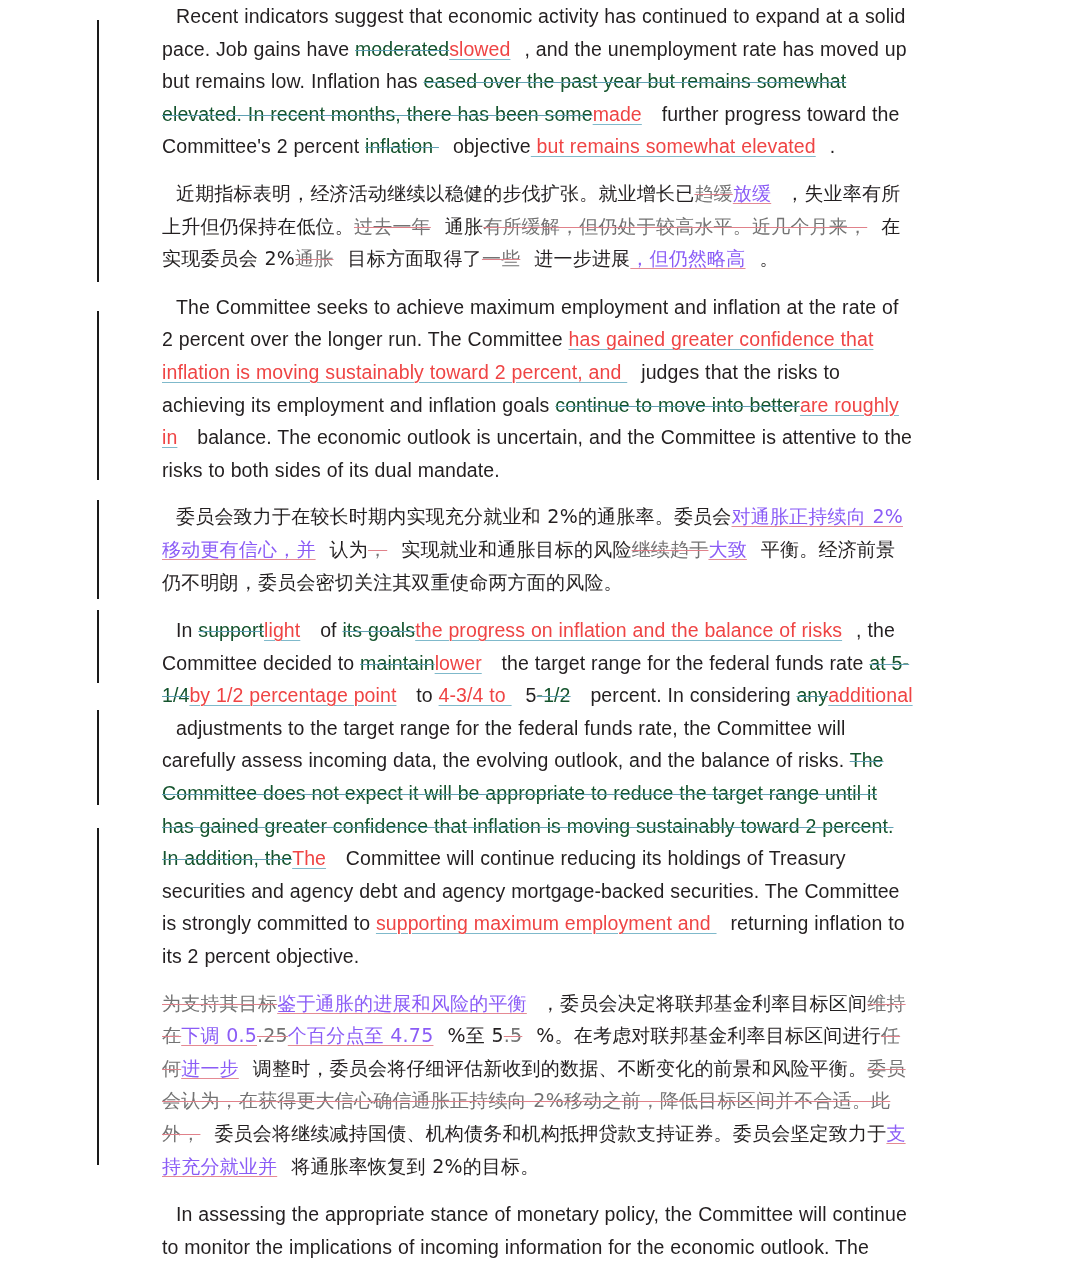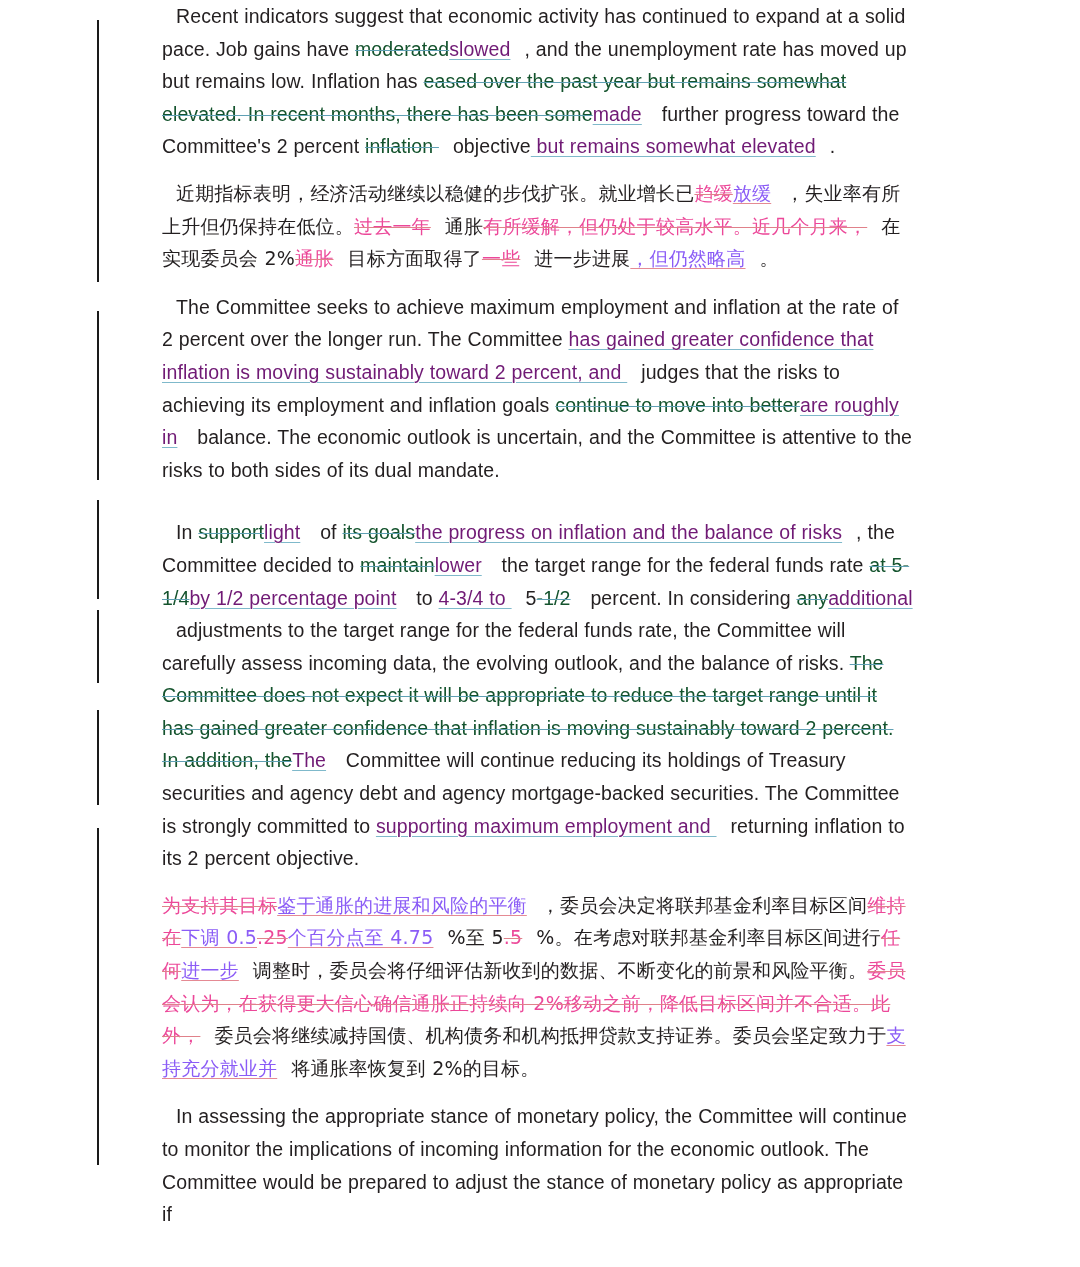--- a/index.html
+++ b/index.html
@@ -48,41 +48,41 @@
     font-family: "DejaVu Sans", "Liberation Sans", sans-serif;
     font-size: 19px;
     line-height: 32.6px;
     letter-spacing: 0.2px;
   }
   .gap-sm { height: 14px; }
   .gap-md { height: 16px; }
 
   
   .ins-en {
-    color: #701a75;
+    color: #ef4444;
     text-decoration: underline;
     text-decoration-color: #7fb9cb;
     text-underline-offset: 3px;
     text-decoration-thickness: 1px;
   }
   .del-en {
     color: #14532d;
     text-decoration: line-through;
     text-decoration-color: #5fa0b4;
     text-decoration-thickness: 1px;
   }
   .ins-zh {
     color: #8b5cf6;
     text-decoration: underline;
     text-decoration-color: #e58a93;
     text-underline-offset: 3px;
     text-decoration-thickness: 1px;
   }
   .del-zh {
-    color: #ec4899;
+    color: #737373;
     text-decoration: line-through;
     text-decoration-color: #e0818a;
     text-decoration-thickness: 1px;
   }
   .plain { color: #231f20; margin-left: 14px; }
 </style>
 </head>
 <body>
 
 <div id="page">
@@ -96,20 +96,21 @@
       <div class="changebar" style="top: 828px; height: 337px;"></div>
     </div>
 
   <div class="column" id="col">
       <p class="para en"><span class="plain">Recent indicators suggest that economic activity has continued to expand at a solid pace. Job gains have </span><span class="del-en">moderated</span><span class="ins-en">slowed</span><span class="plain">, and the unemployment rate has moved up but remains low. Inflation has </span><span class="del-en">eased over the past year but remains somewhat elevated. In recent months, there has been some</span><span class="ins-en">made</span><span class="plain"> further progress toward the Committee's 2 percent </span><span class="del-en">inflation </span><span class="plain">objective</span><span class="ins-en"> but remains somewhat elevated</span><span class="plain">.</span></p>
       <div class="gap-sm"></div>
       <p class="para zh"><span class="plain">近期指标表明，经济活动继续以稳健的步伐扩张。就业增长已</span><span class="del-zh">趋缓</span><span class="ins-zh">放缓</span><span class="plain">，失业率有所上升但仍保持在低位。</span><span class="del-zh">过去一年</span><span class="plain">通胀</span><span class="del-zh">有所缓解，但仍处于较高水平。近几个月来，</span><span class="plain">在实现委员会 2%</span><span class="del-zh">通胀</span><span class="plain">目标方面取得了</span><span class="del-zh">一些</span><span class="plain">进一步进展</span><span class="ins-zh">，但仍然略高</span><span class="plain">。</span></p>
       <div class="gap-md"></div>
       <p class="para en"><span class="plain">The Committee seeks to achieve maximum employment and inflation at the rate of 2 percent over the longer run. The Committee </span><span class="ins-en">has gained greater confidence that inflation is moving sustainably toward 2 percent, and </span><span class="plain">judges that the risks to achieving its employment and inflation goals </span><span class="del-en">continue to move into better</span><span class="ins-en">are roughly in</span><span class="plain"> balance. The economic outlook is uncertain, and the Committee is attentive to the risks to both sides of its dual mandate.</span></p>
       <div class="gap-sm"></div>
+      <p class="para zh"><span class="plain">委员会致力于在较长时期内实现充分就业和 2%的通胀率。委员会</span><span class="ins-zh">对通胀正持续向 2%移动更有信心，并</span><span class="plain">认为</span><span class="del-zh">，</span><span class="plain">实现就业和通胀目标的风险</span><span class="del-zh">继续趋于</span><span class="ins-zh">大致</span><span class="plain">平衡。经济前景仍不明朗，委员会密切关注其双重使命两方面的风险。</span></p>
       <div class="gap-md"></div>
       <p class="para en"><span class="plain">In </span><span class="del-en">support</span><span class="ins-en">light</span><span class="plain"> of </span><span class="del-en">its goals</span><span class="ins-en">the progress on inflation and the balance of risks</span><span class="plain">, the Committee decided to </span><span class="del-en">maintain</span><span class="ins-en">lower</span><span class="plain"> the target range for the federal funds rate </span><span class="del-en">at 5-1/4</span><span class="ins-en">by 1/2 percentage point</span><span class="plain"> to </span><span class="ins-en">4-3/4 to </span><span class="plain">5</span><span class="del-en">-1/2</span><span class="plain"> percent. In considering </span><span class="del-en">any</span><span class="ins-en">additional</span><span class="plain"> adjustments to the target range for the federal funds rate, the Committee will carefully assess incoming data, the evolving outlook, and the balance of risks. </span><span class="del-en">The Committee does not expect it will be appropriate to reduce the target range until it has gained greater confidence that inflation is moving sustainably toward 2 percent. In addition, the</span><span class="ins-en">The</span><span class="plain"> Committee will continue reducing its holdings of Treasury securities and agency debt and agency mortgage-backed securities. The Committee is strongly committed to </span><span class="ins-en">supporting maximum employment and </span><span class="plain">returning inflation to its 2 percent objective.</span></p>
       <div class="gap-sm"></div>
       <p class="para zh"><span class="del-zh">为支持其目标</span><span class="ins-zh">鉴于通胀的进展和风险的平衡</span><span class="plain">，委员会决定将联邦基金利率目标区间</span><span class="del-zh">维持在</span><span class="ins-zh">下调 0.5</span><span class="del-zh">.25</span><span class="ins-zh">个百分点至 4.75</span><span class="plain">%至 5</span><span class="del-zh">.5</span><span class="plain">%。在考虑对联邦基金利率目标区间进行</span><span class="del-zh">任何</span><span class="ins-zh">进一步</span><span class="plain">调整时，委员会将仔细评估新收到的数据、不断变化的前景和风险平衡。</span><span class="del-zh">委员会认为，在获得更大信心确信通胀正持续向 2%移动之前，降低目标区间并不合适。此外，</span><span class="plain">委员会将继续减持国债、机构债务和机构抵押贷款支持证券。委员会坚定致力于</span><span class="ins-zh">支持充分就业并</span><span class="plain">将通胀率恢复到 2%的目标。</span></p>
       <div class="gap-md"></div>
       <p class="para en"><span class="plain">In assessing the appropriate stance of monetary policy, the Committee will continue to monitor the implications of incoming information for the economic outlook. The Committee would be prepared to adjust the stance of monetary policy as appropriate if</span></p>
     </div>
 
 </div>
 

